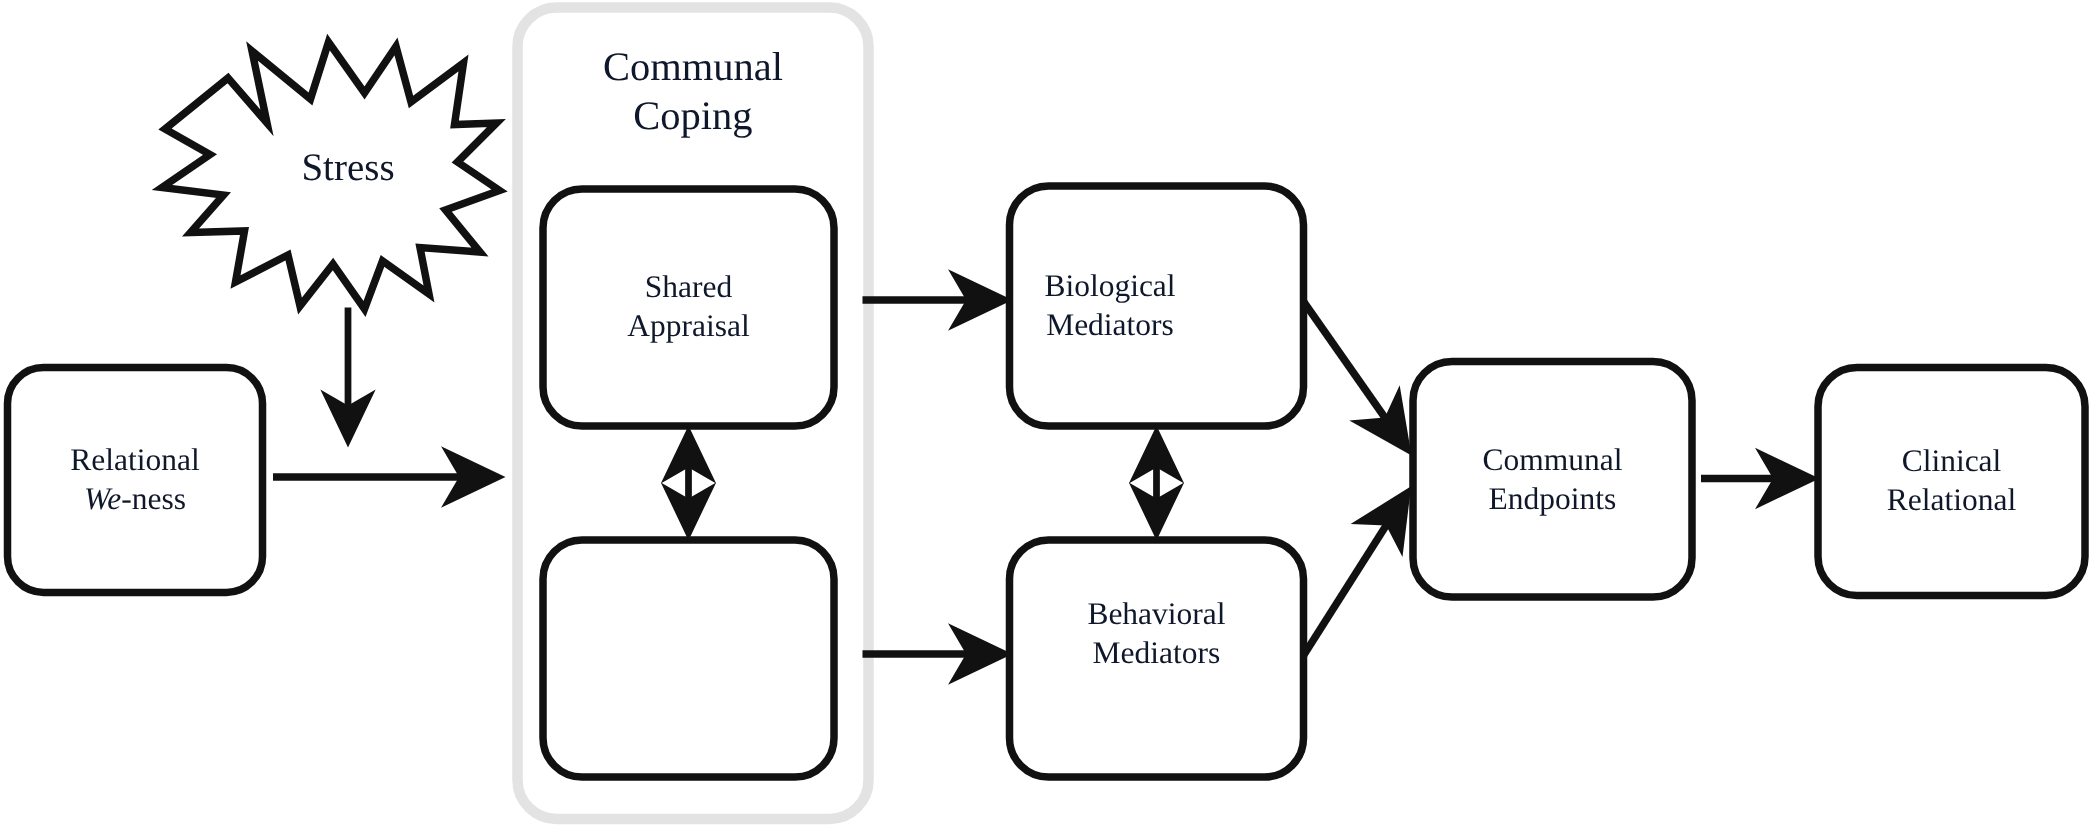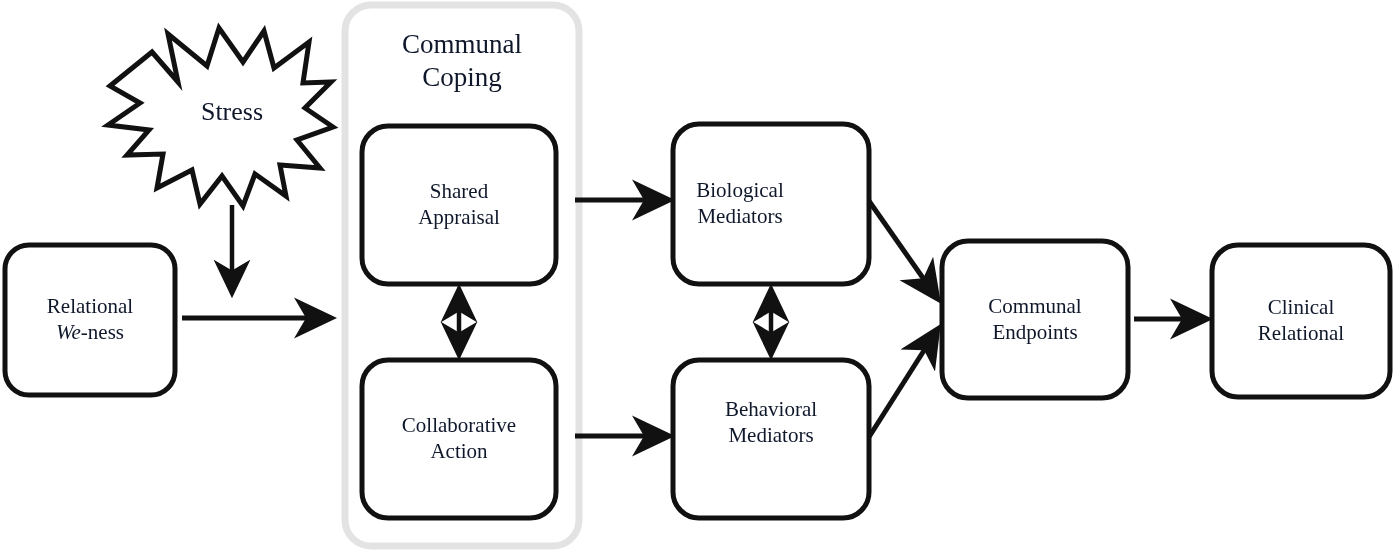--- a/index.html
+++ b/index.html
@@ -84,22 +84,20 @@
 Coping</div>
 
   <div class="node-label lbl-28" style="left:5px;top:245px;width:170px;height:150px;flex-direction:column;">
     <span>Relational</span>
     <span><i class="it">We</i><span>-ness</span></span>
   </div>
 
   <div class="node-label lbl-28" style="left:362px;top:126px;width:194px;height:158px;">Shared
 Appraisal</div>
 
-  <div class="node-label lbl-28" style="left:362px;top:360px;width:194px;height:158px;">Collaborative
-Action</div>
 
   <div class="node-label lbl-28" style="left:642px;top:124px;width:196px;height:160px;">Biological
 Mediators</div>
 
   <div class="node-label lbl-28" style="left:673px;top:344px;width:196px;height:158px;">Behavioral
 Mediators</div>
 
   <div class="node-label lbl-28" style="left:942px;top:241px;width:186px;height:157px;">Communal
 Endpoints</div>
 

